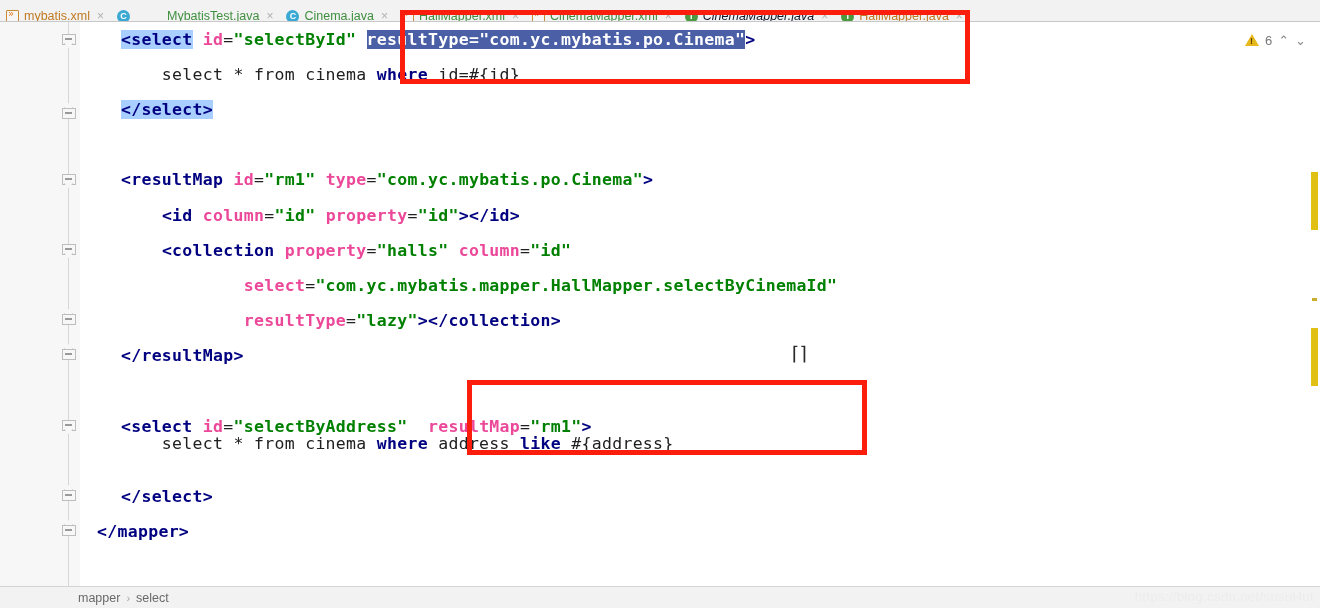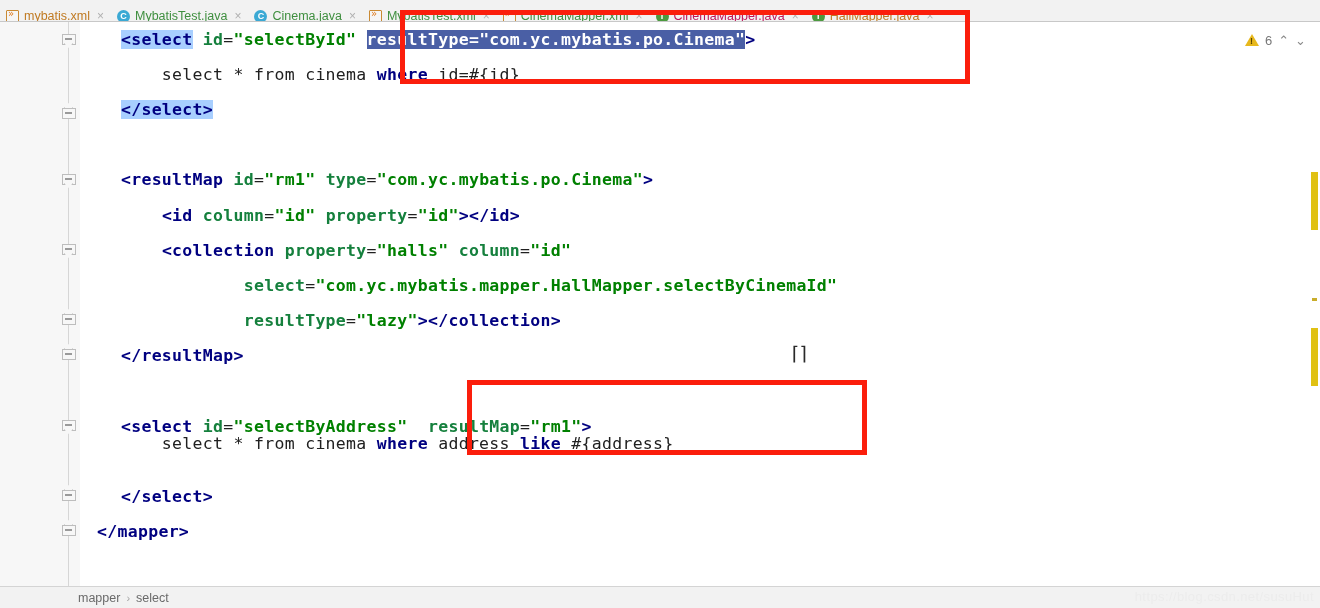--- a/index.html
+++ b/index.html
@@ -153,21 +153,21 @@
     height: 35.3px;
     line-height: 35.3px;
     font-family: "DejaVu Sans Mono", monospace;
     font-size: 16.5px;
     white-space: pre;
     letter-spacing: 0.3px;
   }
 
   
   .t-tag   { color: #000080; font-weight: bold; }
-  .t-attr  { color: #15803d; font-weight: bold; }
+  .t-attr  { color: #ec4899; font-weight: bold; }
   .t-val   { color: #008000; font-weight: bold; }
   .t-kw    { color: #000080; font-weight: bold; }
   .t-plain { color: #202020; }
 
   
   .bg-yellow { position: absolute; background: #f5e6b4; }
   .bg-sqlwhite { position: absolute; background: #ffffff; }
   .bg-greyish { position: absolute; background: #f1f1f2; }
   .hl-brace { background: #a8cfff; }
   .hl-sel   { background: #4a5fa5; color: #ffffff !important; }
@@ -301,41 +301,41 @@
 <div id="app">
 
   <div class="tabbar">
     <div class="tab">
       <span class="ic ic-xml"></span>
       <span class="tab-label" style="color:#c07a22;">mybatis.xml</span>
       <span class="tab-close">×</span>
     </div>
     <div class="tab">
       <span class="ic ic-class"></span>
-      <span class="tab-label" style="color:#3f8f3f;">MybatisTest.java</span>
+      <span class="tab-label" style="color:#3f8f3f;margin-left:32px;">MybatisTest.java</span>
       <span class="tab-close">×</span>
     </div>
     <div class="tab">
       <span class="ic ic-class"></span>
       <span class="tab-label" style="color:#3f8f3f;">Cinema.java</span>
       <span class="tab-close">×</span>
     </div>
     <div class="tab">
       <span class="ic ic-xml"></span>
-      <span class="tab-label" style="color:#3f8f3f;">MybatisTest.xml</span>
+      <span class="tab-label" style="color:#3f8f3f;">HallMapper.xml</span>
       <span class="tab-close">×</span>
     </div>
     <div class="tab">
       <span class="ic ic-xml"></span>
       <span class="tab-label" style="color:#3f8f3f;">CinemaMapper.xml</span>
       <span class="tab-close">×</span>
     </div>
     <div class="tab">
       <span class="ic ic-iface"></span>
-      <span class="tab-label" style="color:#be185d;">CinemaMapper.java</span>
+      <span class="tab-label" style="color:#0f172a;font-style:italic;">CinemaMapper.java</span>
       <span class="tab-close">×</span>
     </div>
     <div class="tab">
       <span class="ic ic-iface"></span>
       <span class="tab-label" style="color:#c07a22;">HallMapper.java</span>
       <span class="tab-close">×</span>
     </div>
   </div>
 
   <div class="editor">

